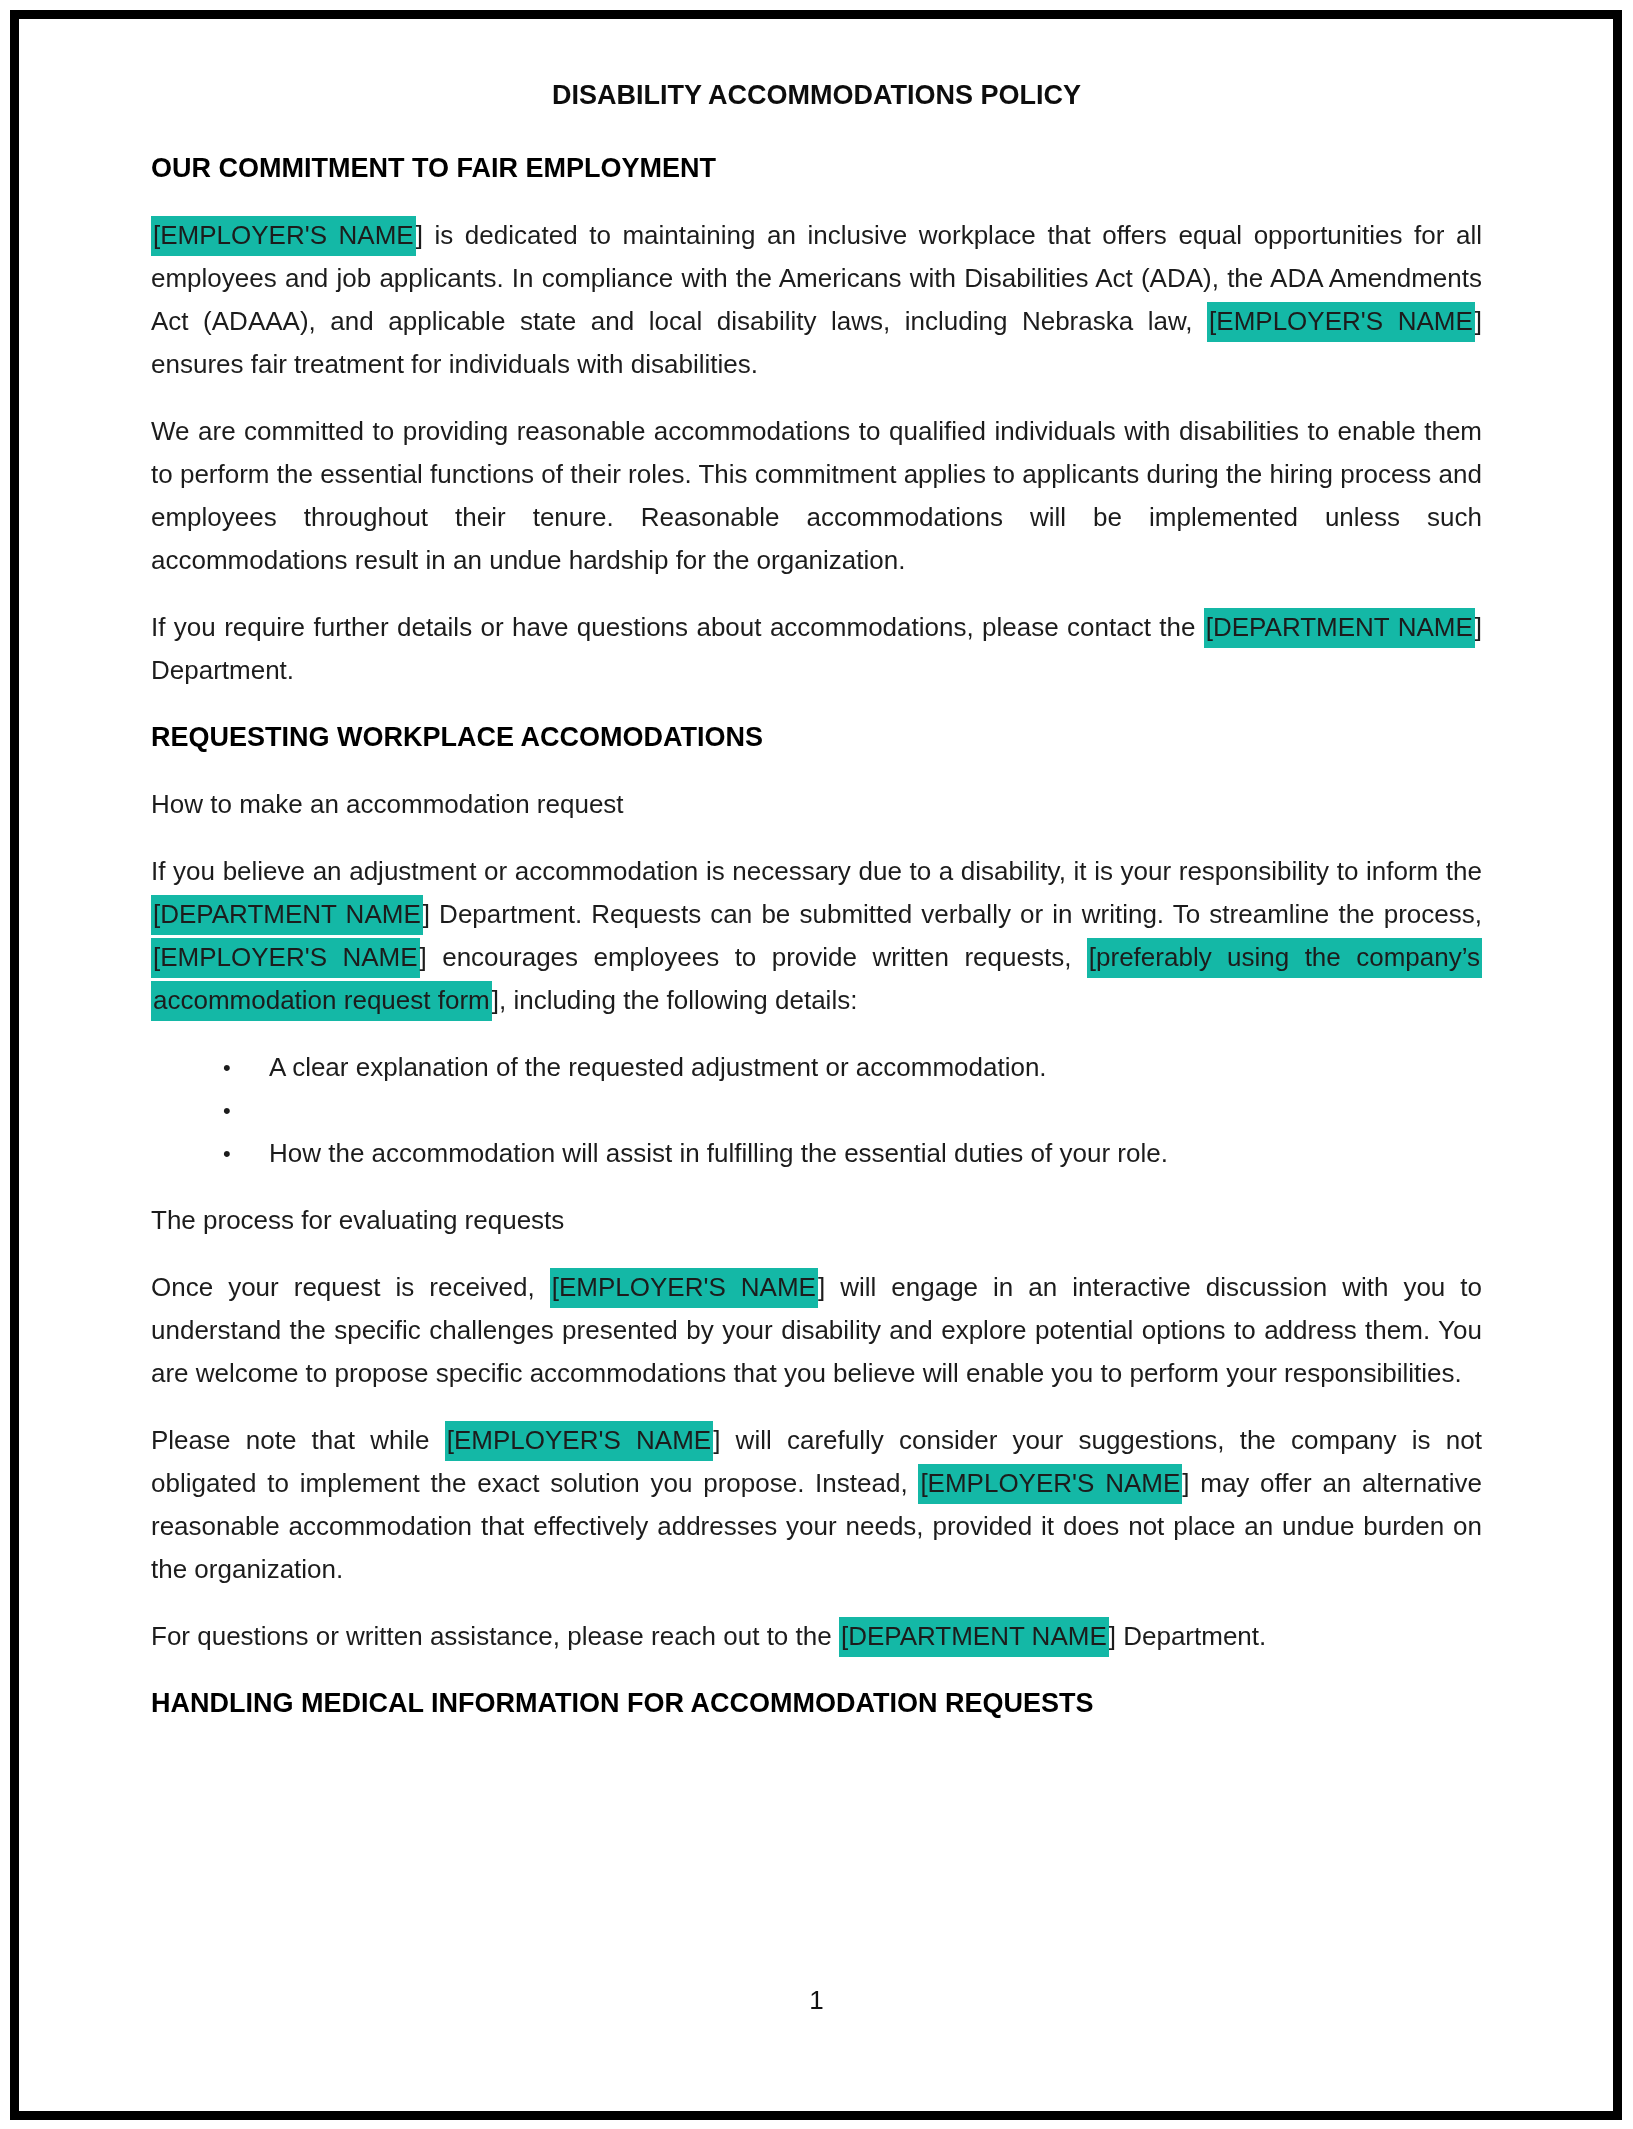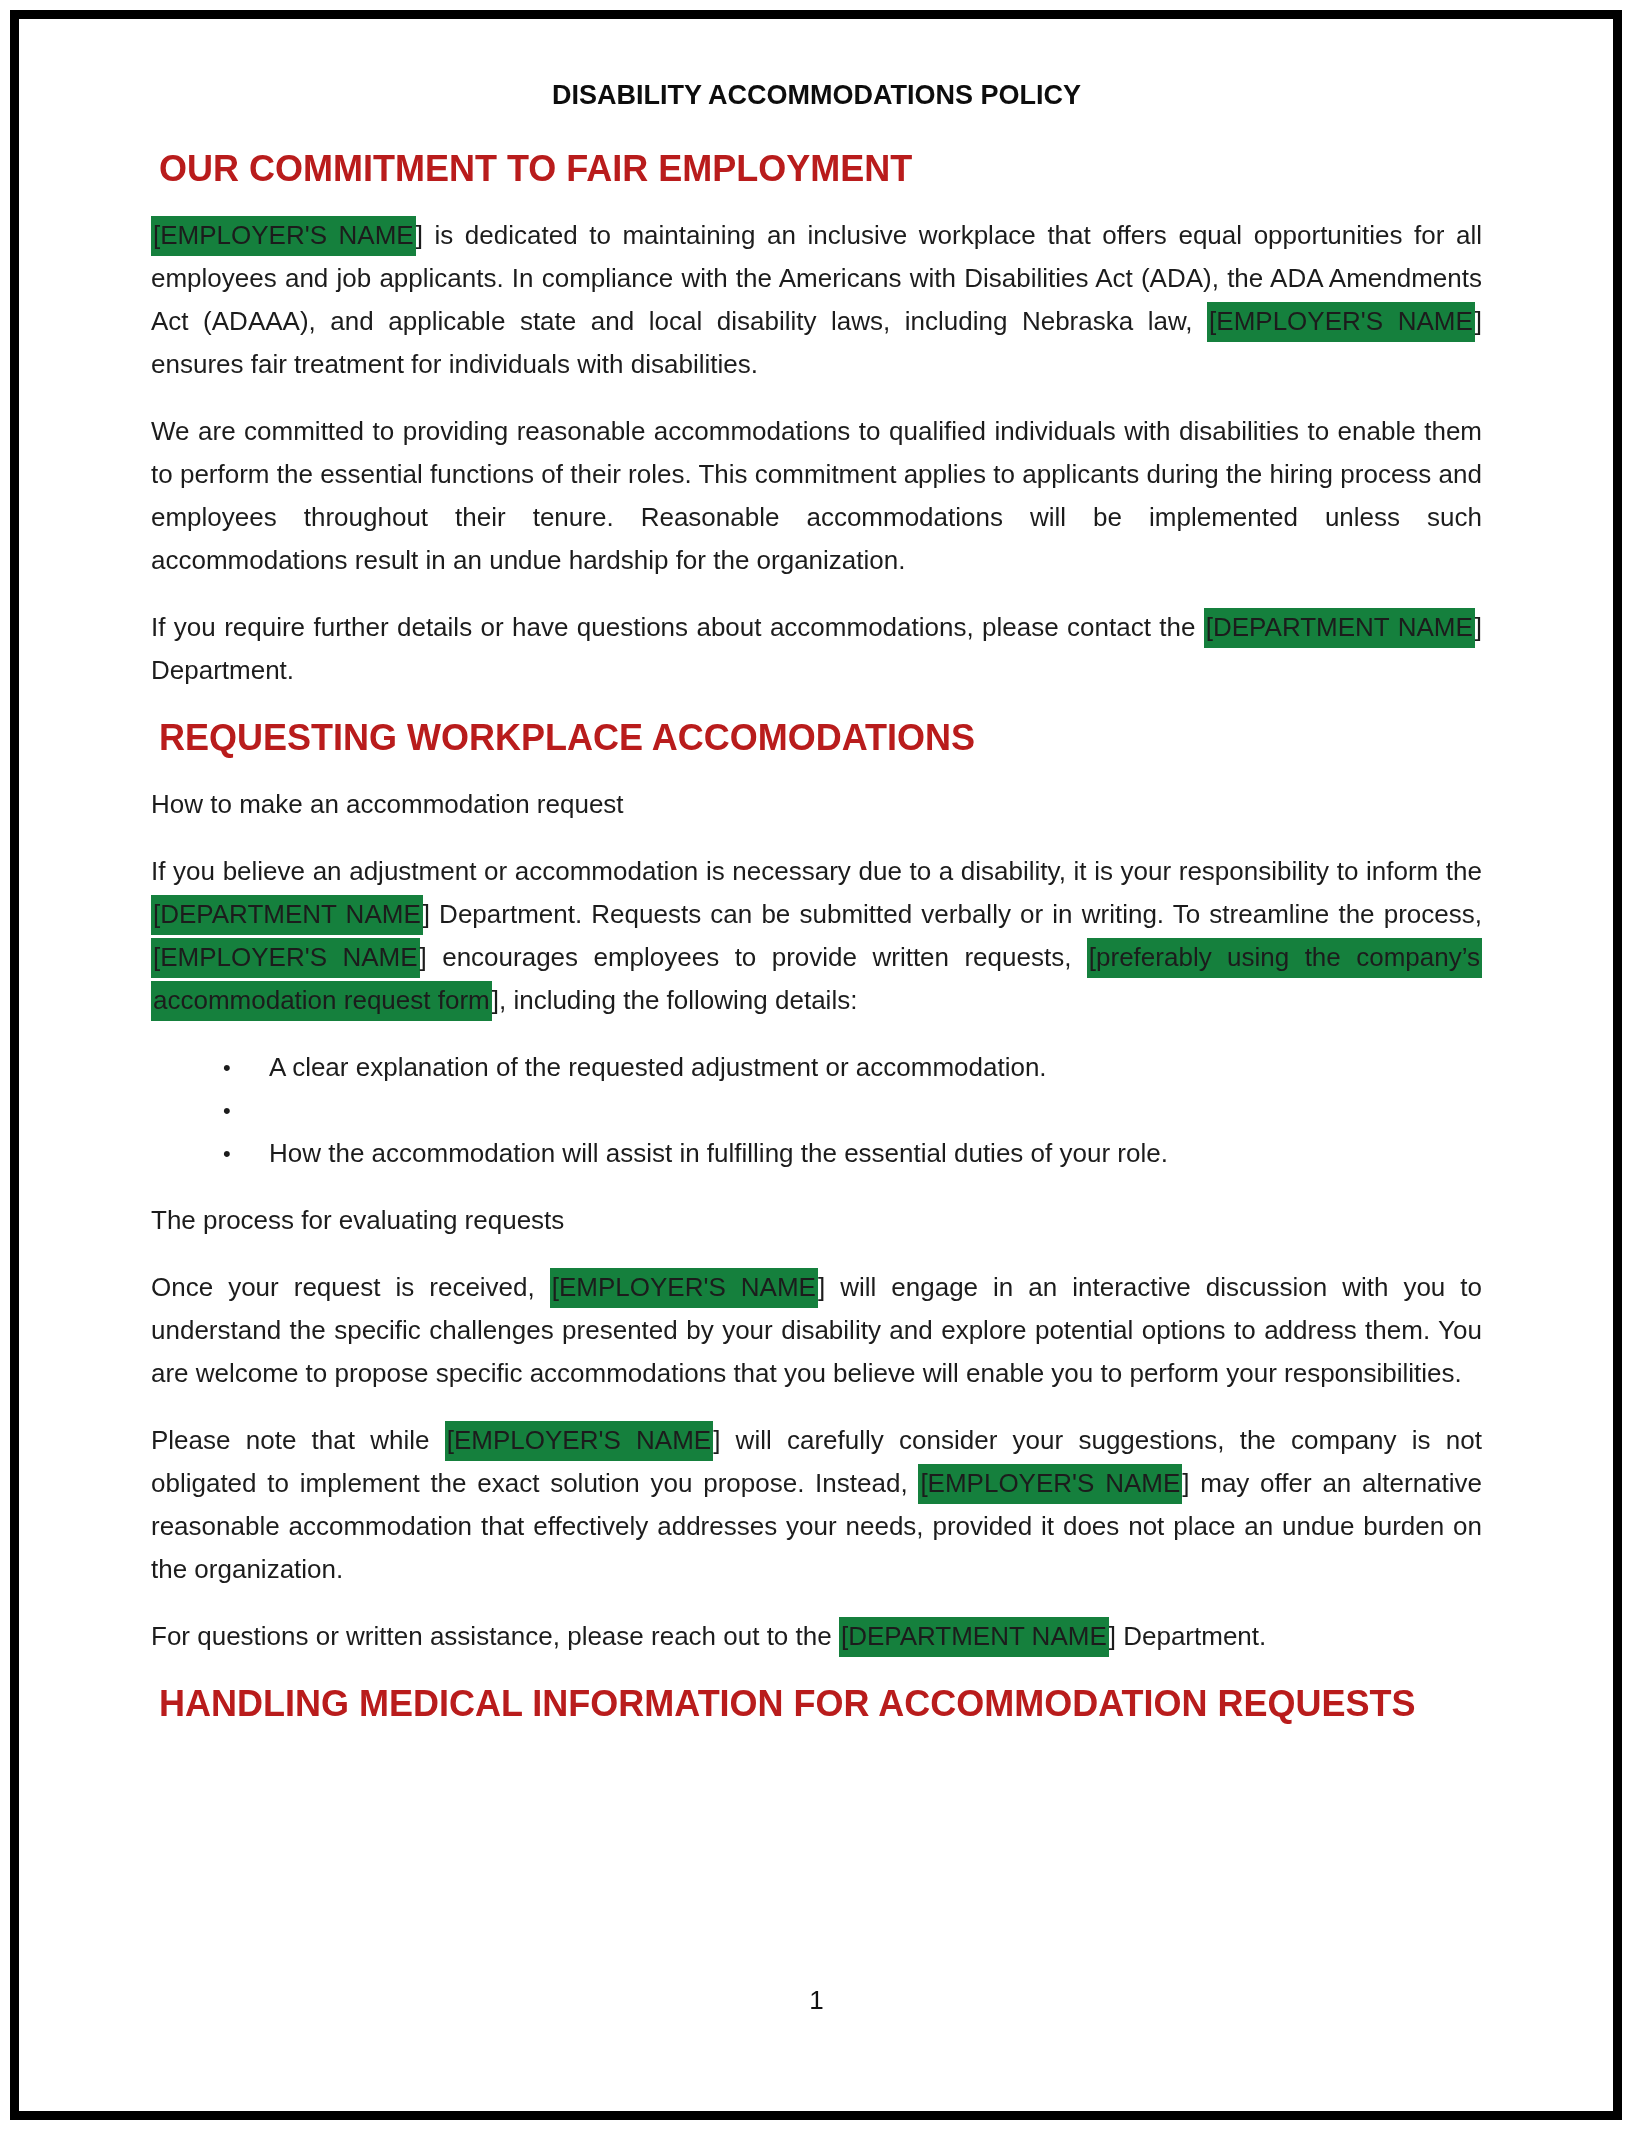--- a/index.html
+++ b/index.html
@@ -25,36 +25,36 @@
     line-height: 43px;
   }
   .doc-title {
     font-size: 27px;
     font-weight: bold;
     color: #0d0d0d;
     text-align: center;
     margin: 0 0 30px 0;
   }
   .sec-heading {
-    font-size: 36px;
+    font-size: 27px;
     font-weight: bold;
-    color: #b91c1c;
-    margin: 0 0 24px 8px;
+    color: #000000;
+    margin: 0 0 24px 0;
   }
   .sub-heading {
     font-size: 26px;
     font-weight: normal;
     margin: 0 0 24px 0;
   }
   .para {
     margin: 0 0 24px 0;
     text-align: justify;
   }
   .hl {
-    background: #15803d;
+    background: #14b8a6;
     padding: 4px 2px 6px 2px;
     -webkit-box-decoration-break: clone;
     box-decoration-break: clone;
   }
   ul.bullet-list {
     list-style: none;
     margin: 0 0 24px 0;
     padding: 0;
   }
   ul.bullet-list li { display: flex; }

